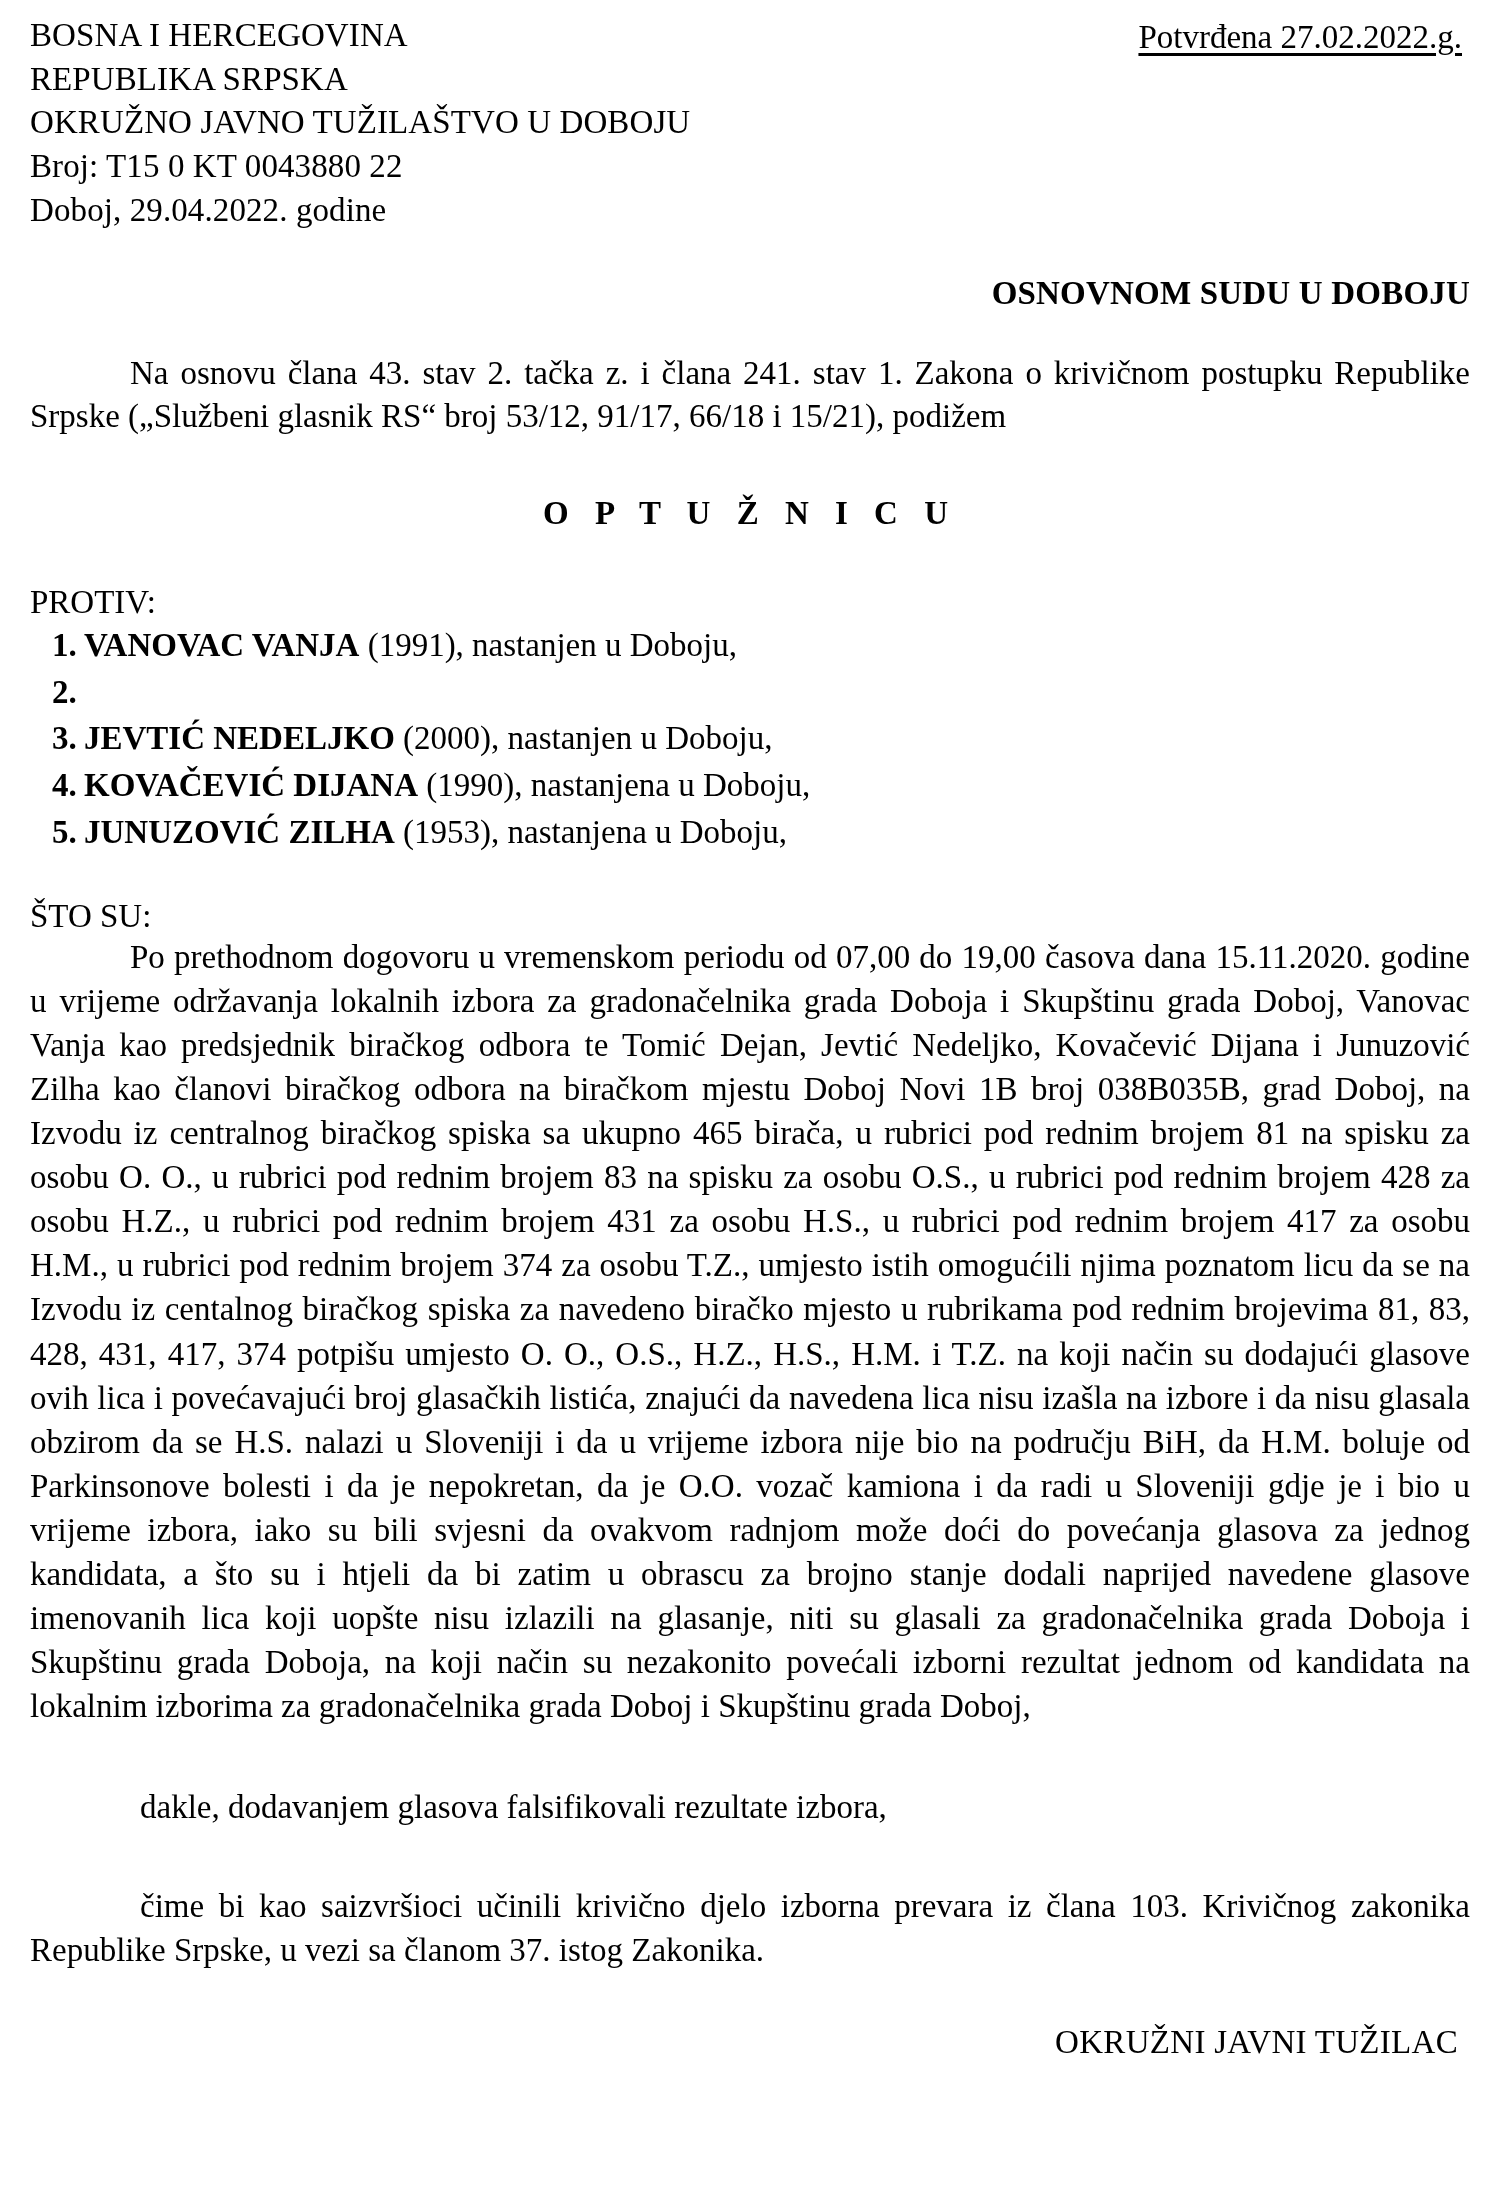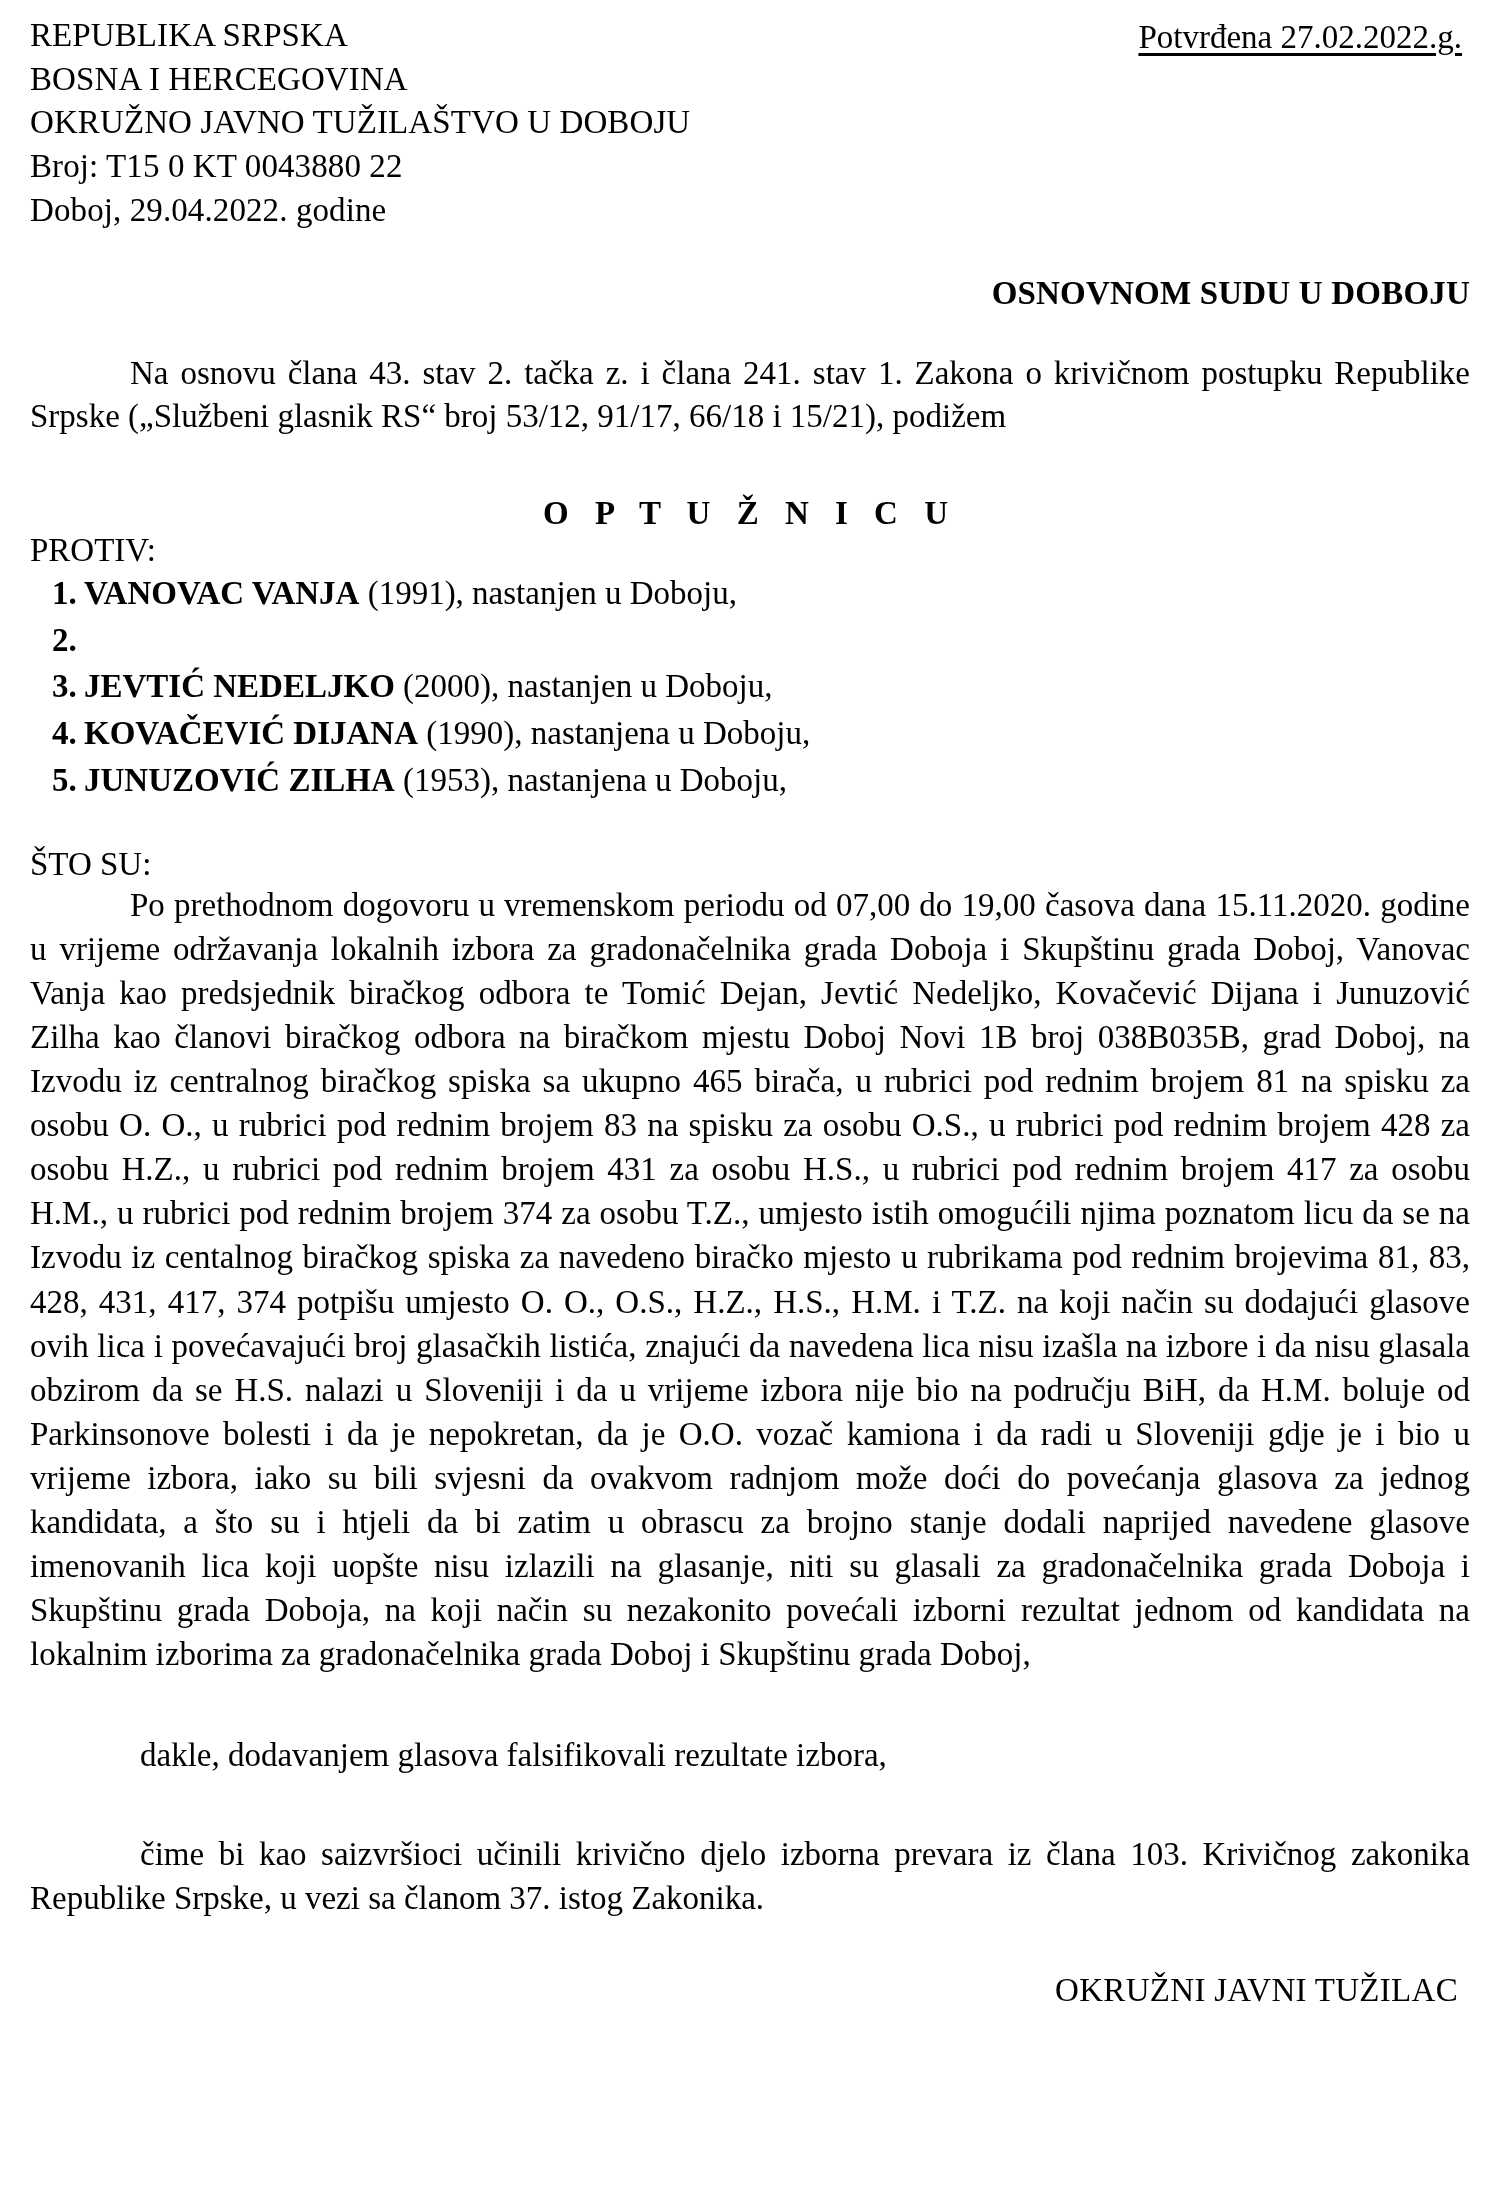--- a/index.html
+++ b/index.html
@@ -70,20 +70,21 @@
     text-align: center;
     font-weight: bold;
     font-size: 33px;
     letter-spacing: 9px;
     margin-top: 56px;
   }
 
   
   .against-label {
     font-size: 33px;
+    margin-top: 52px;
   }
   .defendant-list {
     margin: 0;
     padding: 0;
     list-style: none;
     font-size: 33px;
     line-height: 1.32;
   }
   .defendant-item {
     display: flex;
@@ -141,22 +142,22 @@
   }
 </style>
 </head>
 <body>
 
 <div class="page">
   <div class="doc-body">
 
     <div class="header-row">
       <div class="header-left">
+        <div>BOSNA I HERCEGOVINA</div>
         <div>REPUBLIKA SRPSKA</div>
-        <div>BOSNA I HERCEGOVINA</div>
         <div>OKRUŽNO JAVNO TUŽILAŠTVO U DOBOJU</div>
         <div>Broj: T15 0 KT 0043880 22</div>
         <div>Doboj, 29.04.2022. godine</div>
       </div>
       <div class="header-right">
         <span class="confirm-stamp">Potvrđena 27.02.2022.g.</span>
       </div>
     </div>
 
     <div class="court-addressee">OSNOVNOM SUDU U DOBOJU</div>

